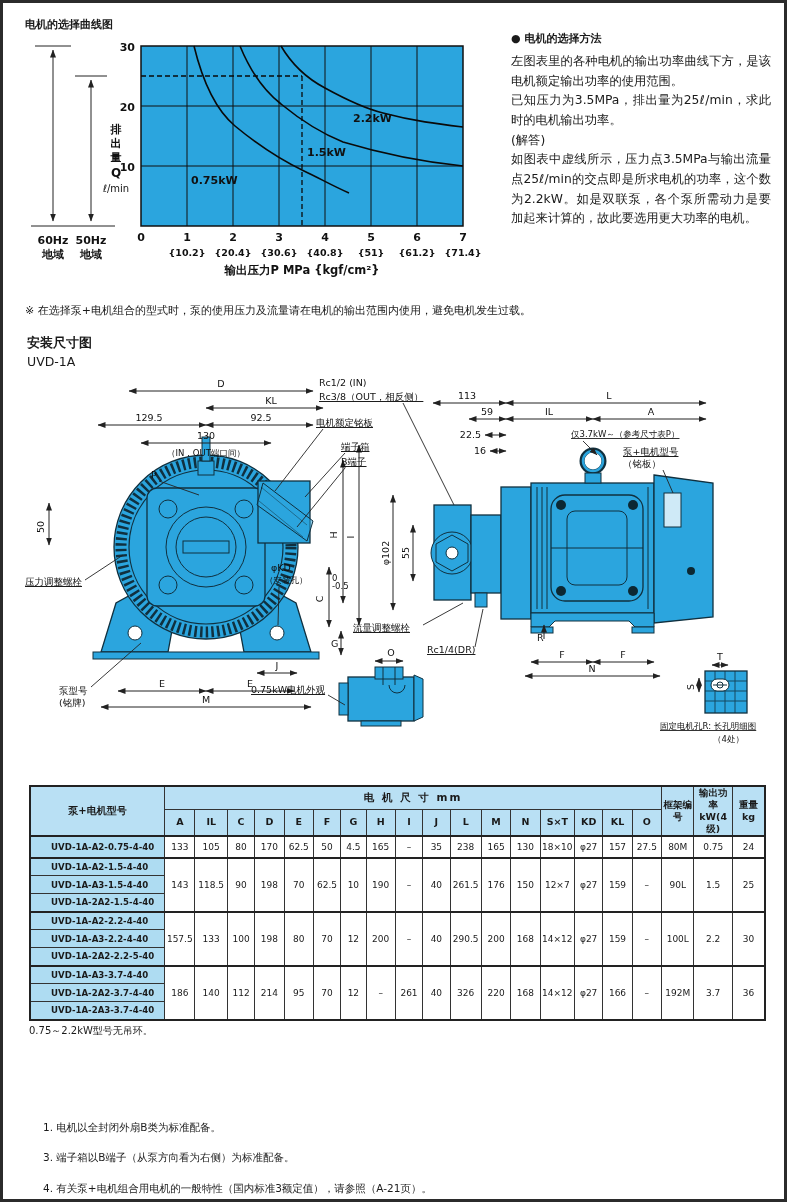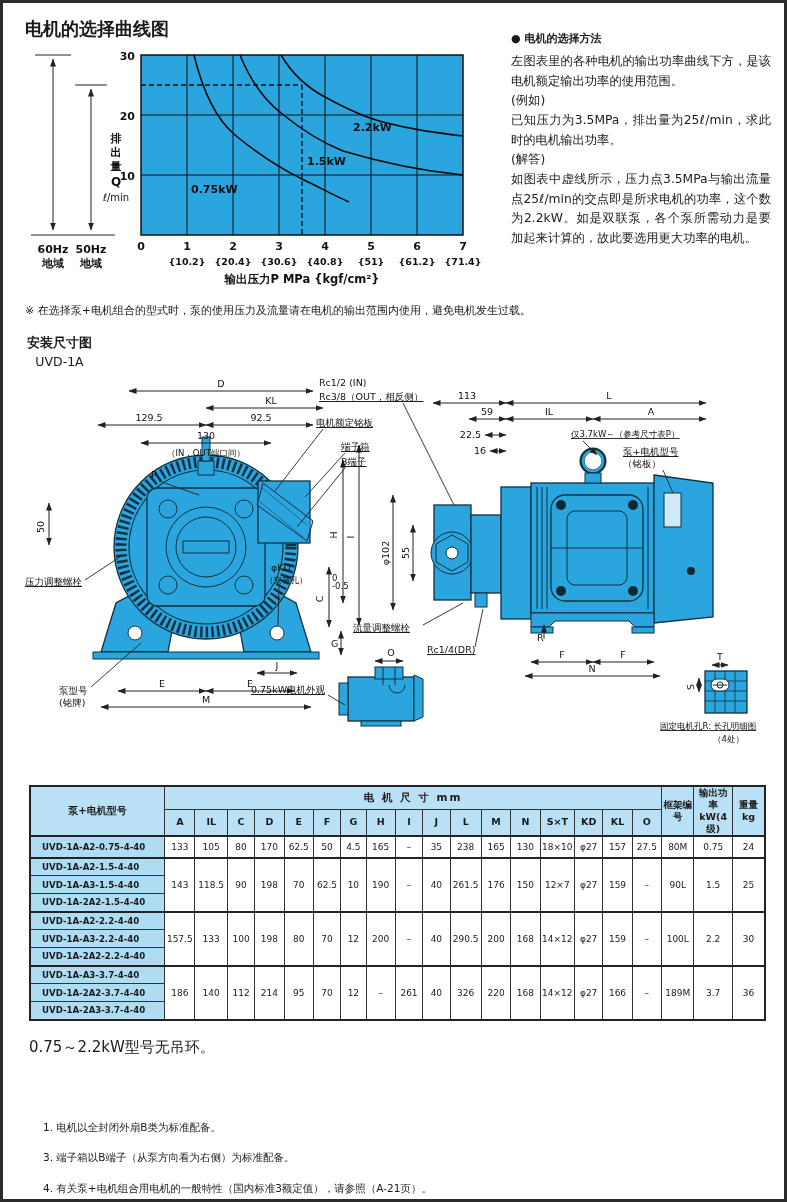--- a/index.html
+++ b/index.html
@@ -5,50 +5,50 @@
   html,body{margin:0;padding:0;background:#e8e8e8;}
   *{box-sizing:border-box;}
   #page{
     position:relative;width:787px;height:1202px;background:#fff;
     border:3px solid #2b2b2b;margin:0 auto;overflow:hidden;
     font-family:"DejaVu Sans",sans-serif;color:#1a1a1a;
   }
   .abs{position:absolute;}
   
   #chart-block{left:20px;top:14px;width:470px;}
-  .sec-title{font-size:18px;font-weight:bold;margin:0 0 6px 2px;}
+  .sec-title{font-size:11px;font-weight:bold;margin:0 0 6px 2px;}
   #method-block{left:508px;top:16px;width:260px;}
   #method-title{font-size:11px;font-weight:bold;margin:12px 0 6px 0;}
   .mpara{font-size:12.3px;line-height:1.6;margin:0;text-align:justify;}
   
   #usage-note{left:22px;top:300px;width:745px;font-size:11px;}
   #install-head{left:24px;top:330px;font-size:13px;font-weight:bold;line-height:1.5;}
-  #install-model{font-weight:normal;font-size:12.5px;text-align:center;}
+  #install-model{font-weight:normal;font-size:12.5px;}
   
   svg{font-family:"DejaVu Sans",sans-serif;}
   svg text{fill:#111;}
   .dim{stroke:#222;stroke-width:1;fill:none;}
   .lead{stroke:#222;stroke-width:0.9;fill:none;}
   .part{fill:#2ba5de;stroke:#10303f;stroke-width:1.3;}
   .part2{fill:#2ba5de;stroke:#10303f;stroke-width:1;}
   .pline{stroke:#10303f;stroke-width:1;fill:none;}
   .dtx{font-size:9.5px;}
   .dtx-s{font-size:8.5px;}
   .under{text-decoration:underline;}
   
   #table-block{left:26px;top:782px;width:737px;}
   table{border-collapse:collapse;width:737px;table-layout:fixed;}
   th,td{border:1px solid #333;padding:0 1px;text-align:center;overflow:hidden;}
   th{background:#b9e0f4;font-size:9.5px;font-weight:bold;line-height:1.25;}
   th.hd-top{font-size:10.5px;letter-spacing:2px;}
   td.val{background:#fff;font-size:9px;height:22px;}
-  td.model{background:#aedcf2;font-size:8.6px;text-align:left;padding-left:11px;font-weight:bold;height:18px;}
+  td.model{background:#aedcf2;font-size:8.6px;text-align:left;padding-left:20px;font-weight:bold;height:18px;}
   tr.g-start td{border-top:2px solid #222;}
   table{border:2px solid #222;}
-  #table-foot{font-size:15px;margin-top:17px;}
+  #table-foot{font-size:10px;margin-top:3px;}
   #notes-block{left:26px;top:1102px;width:740px;font-size:10.5px;line-height:1.55;}
   #notes-block p{margin:14px;}
 </style>
 </head>
 <body>
 
 <div id="page">
 
   <div class="abs" id="chart-block">
     <p class="sec-title">电机的选择曲线图</p>
@@ -132,21 +132,20 @@
           <text x="440" y="218">{71.4}</text>
         </g>
         <text x="279" y="236" text-anchor="middle" font-size="11.5" font-weight="bold">输出压力P MPa {kgf/cm²}</text>
       </g>
     </svg>
   </div>
 
   <div class="abs" id="method-block">
     <p id="method-title">● 电机的选择方法</p>
     <p class="mpara">左图表里的各种电机的输出功率曲线下方，是该电机额定输出功率的使用范围。</p>
-    <p class="mpara">(例如)</p>
     <p class="mpara">已知压力为3.5MPa，排出量为25ℓ/min，求此时的电机输出功率。</p>
     <p class="mpara">(解答)</p>
     <p class="mpara">如图表中虚线所示，压力点3.5MPa与输出流量点25ℓ/min的交点即是所求电机的功率，这个数为2.2kW。如是双联泵，各个泵所需动力是要加起来计算的，故此要选用更大功率的电机。</p>
   </div>
 
   <div class="abs" id="usage-note">※ 在选择泵+电机组合的型式时，泵的使用压力及流量请在电机的输出范围内使用，避免电机发生过载。</div>
   <div class="abs" id="install-head">
     <div>安装尺寸图</div>
     <div id="install-model">UVD-1A</div>
   </div>
@@ -491,21 +490,21 @@
         <td class="val" rowspan="3">159</td>
         <td class="val" rowspan="3">–</td>
         <td class="val" rowspan="3">100L</td>
         <td class="val" rowspan="3">2.2</td>
         <td class="val" rowspan="3">30</td>
       </tr>
       <tr>
             <td class="model">UVD-1A-A3-2.2-4-40</td>
           </tr>
       <tr>
-            <td class="model">UVD-1A-2A2-2.2-4-40</td>
+            <td class="model">UVD-1A-2A2-2.2-5-40</td>
           </tr>
 
       <tr class="g-start">
         <td class="model">UVD-1A-A3-3.7-4-40</td>
         <td class="val" rowspan="3">186</td>
         <td class="val" rowspan="3">140</td>
         <td class="val" rowspan="3">112</td>
         <td class="val" rowspan="3">214</td>
         <td class="val" rowspan="3">95</td>
         <td class="val" rowspan="3">70</td>
@@ -513,21 +512,21 @@
         <td class="val" rowspan="3">–</td>
         <td class="val" rowspan="3">261</td>
         <td class="val" rowspan="3">40</td>
         <td class="val" rowspan="3">326</td>
         <td class="val" rowspan="3">220</td>
         <td class="val" rowspan="3">168</td>
         <td class="val" rowspan="3">14×12</td>
         <td class="val" rowspan="3">φ27</td>
         <td class="val" rowspan="3">166</td>
         <td class="val" rowspan="3">–</td>
-        <td class="val" rowspan="3">189M</td>
+        <td class="val" rowspan="3">192M</td>
         <td class="val" rowspan="3">3.7</td>
         <td class="val" rowspan="3">36</td>
       </tr>
       <tr>
             <td class="model">UVD-1A-2A2-3.7-4-40</td>
           </tr>
       <tr>
             <td class="model">UVD-1A-2A3-3.7-4-40</td>
           </tr>
     </tbody>

